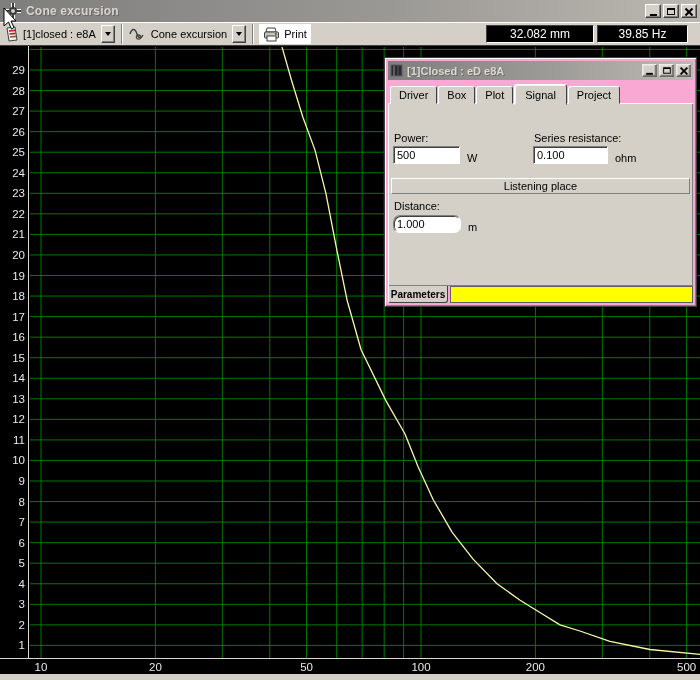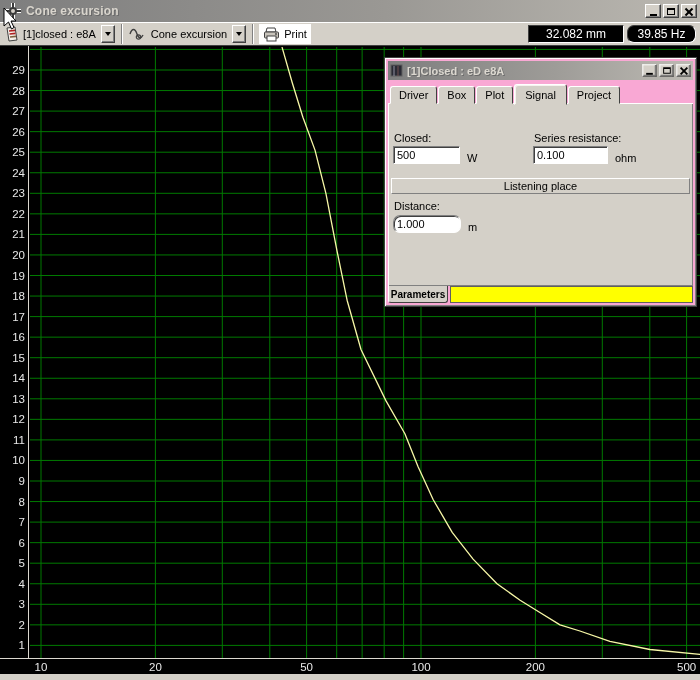--- a/index.html
+++ b/index.html
@@ -38,22 +38,22 @@
   .dd-btn { width:14px; height:18px; background:#D4D0C8; border:1px solid;
     border-color:#FFFFFF #404040 #404040 #FFFFFF; box-shadow:inset -1px -1px 0 #808080;
     display:flex; align-items:center; justify-content:center; }
   .dd-tri { width:0; height:0; border-left:3px solid transparent; border-right:3px solid transparent; border-top:4px solid #000; }
   .tb-sep { width:2px; height:20px; border-left:1px solid #808080; border-right:1px solid #FFFFFF; margin:0 5px; }
   .tb-btn { display:flex; align-items:center; height:20px; padding:0 4px; background:#ffffff; }
   .tb-btn span.lbl { margin-left:4px; }
   .readout { height:18px; background:#000; color:#FFF; border:1px solid;
     border-color:#404040 #FFFFFF #FFFFFF #404040; display:flex; align-items:center; justify-content:center;
     font-size:12px; }
-  .readout.mm { width:96px; margin-left:auto; }
-  .readout.hz { width:69px; margin-left:3px; margin-right:1px;border-radius:7px; }
+  .readout.mm { width:108px; margin-left:auto; }
+  .readout.hz { width:91px; margin-left:3px; margin-right:9px; }
 
   
   #chart-svg { position:absolute; left:0; top:46px; }
 
   
   .dialog { position:absolute; left:384px; top:57px; width:313px; height:250px; background:#f9a8d4;
     border:1px solid #404040; box-shadow:inset 1px 1px 0 #FFFFFF, inset -1px -1px 0 #808080; z-index:30; }
   .dlg-titlebar { position:absolute; left:3px; top:3px; right:3px; height:19px;
     background:linear-gradient(90deg,#7E7E7E 0%,#9E9C98 55%,#BDBAB3 100%);
     display:flex; align-items:center; padding:0 2px; }
@@ -280,21 +280,21 @@
     <div class="dlg-tabs">
       <div class="tab">Driver</div>
       <div class="tab">Box</div>
       <div class="tab">Plot</div>
       <div class="tab active">Signal</div>
       <div class="tab">Project</div>
     </div>
 
     <div class="dlg-content">
 
-      <span class="fld-label" style="left:6px; top:28px;">Closed:</span>
+      <span class="fld-label" style="left:6px; top:28px;">Power:</span>
       <input class="fld-input" style="left: 5px; top: 42px; width: 67px;" value="500">
       <span class="fld-unit" style="left:79px; top:48px;">W</span>
 
       <span class="fld-label" style="left:146px; top:28px;">Series resistance:</span>
       <input class="fld-input" style="left: 145px; top: 42px; width: 75px;" value="0.100">
       <span class="fld-unit" style="left:227px; top:48px;">ohm</span>
 
       <div class="group-header" style="top:74px;">Listening place</div>
 
       <span class="fld-label" style="left:6px; top:96px;">Distance:</span>

